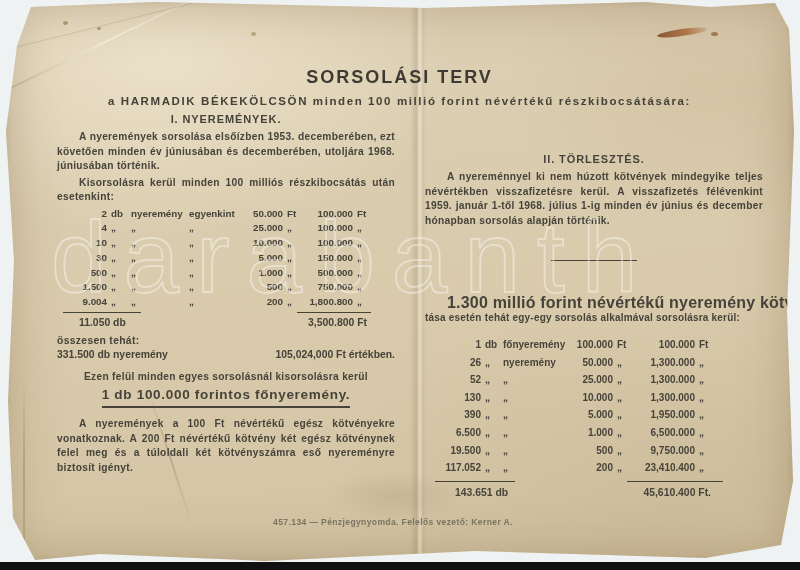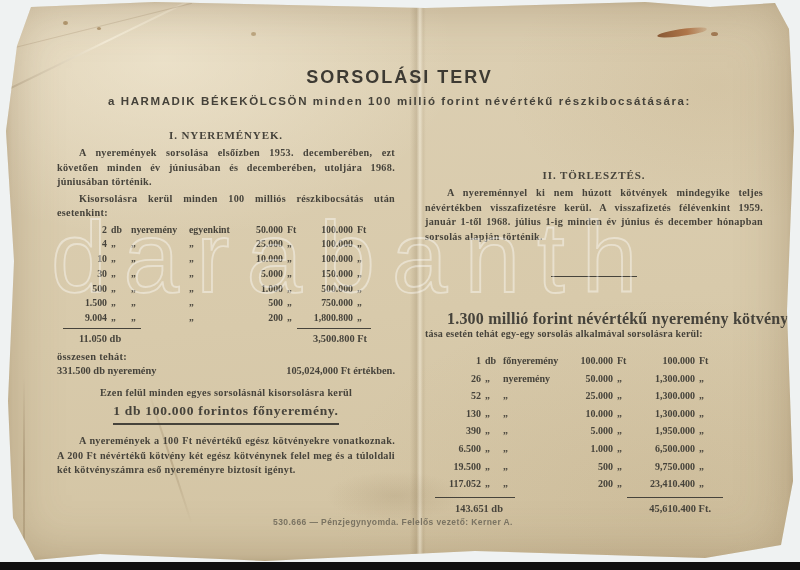--- a/index.html
+++ b/index.html
@@ -36,21 +36,21 @@
   .stain-tr2{position:absolute;left:706px;top:31px;width:7px;height:4px;background:#8a5a30;border-radius:50%;opacity:0.7;}
   .speck1{position:absolute;left:58px;top:20px;width:5px;height:4px;background:#9a7b4d;border-radius:50%;opacity:0.7;}
   .speck2{position:absolute;left:92px;top:26px;width:4px;height:3px;background:#8d6c3e;border-radius:50%;opacity:0.6;}
   .speck3{position:absolute;left:246px;top:31px;width:5px;height:4px;background:#9a7b4d;border-radius:50%;opacity:0.55;}
 
   .title{position:absolute;top:66px;left:0;width:100%;text-align:center;
     font-size:18px;font-weight:bold;letter-spacing:2px;color:#3d3a33;}
   .subtitle{position:absolute;top:94px;left:0;width:100%;text-align:center;
     font-size:11.5px;font-weight:bold;letter-spacing:1.6px;color:#45423a;}
 
-  .col{position:absolute;top:128px;width:338px;font-family:Liberation Serif, serif;}
+  .col{position:absolute;top:112px;width:338px;}
   .col-left{left:52px;}
   .col-right{left:420px;margin-top:40px;}
   .sec-heading{text-align:center;font-size:11px;font-weight:bold;letter-spacing:0.9px;margin-bottom:5px;}
   .para{font-size:10.2px;font-weight:bold;line-height:14.5px;letter-spacing:0.3px;
     text-align:justify;text-indent:22px;}
   .mt2{margin-top:2px;}
 
   
   .ltable{margin-top:3px;margin-left:6px;width:304px;font-size:9.8px;font-weight:bold;}
   .lrow{display:grid;grid-template-columns:44px 22px 58px 50px 46px 18px 52px 14px;height:14.8px;align-items:baseline;}
@@ -302,16 +302,16 @@
           <span class="rrule-a"></span>
           <span class="rrule-b"></span>
         </div>
         <div class="rtotal">
           <span class="lead">143.651 db</span>
           <span>45,610.400 Ft.</span>
         </div>
       </div>
     </div>
 
-    <div class="footer">530.666 — Pénzjegynyomda. Felelős vezető: Kerner A.</div>
+    <div class="footer">457.134 — Pénzjegynyomda. Felelős vezető: Kerner A.</div>
     <div class="watermark">darabanth</div>
   </div>
 </div>
 
 </body></html>

